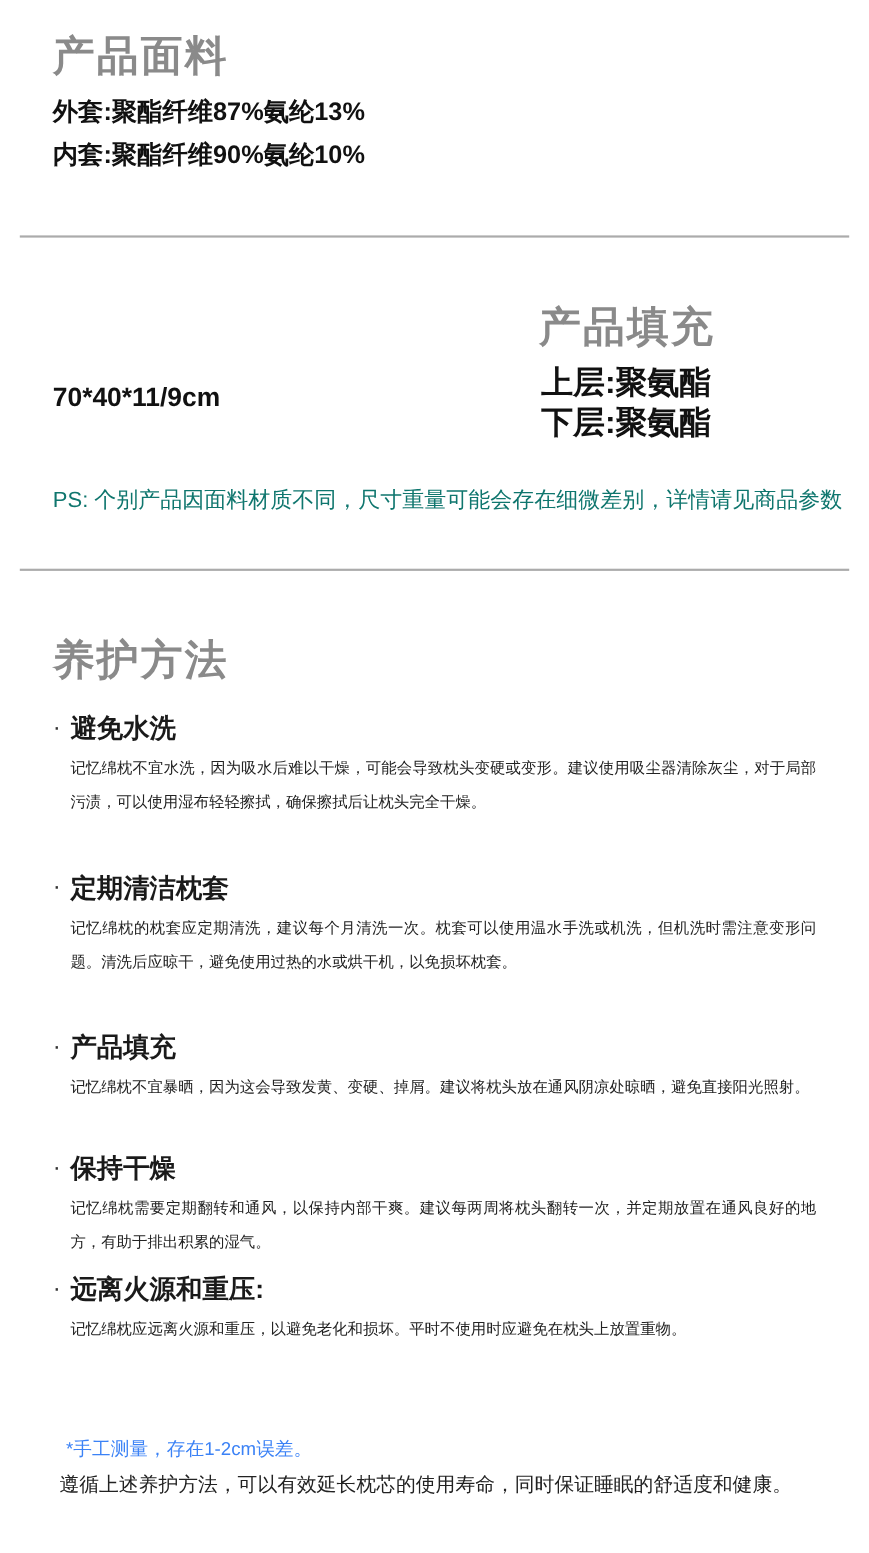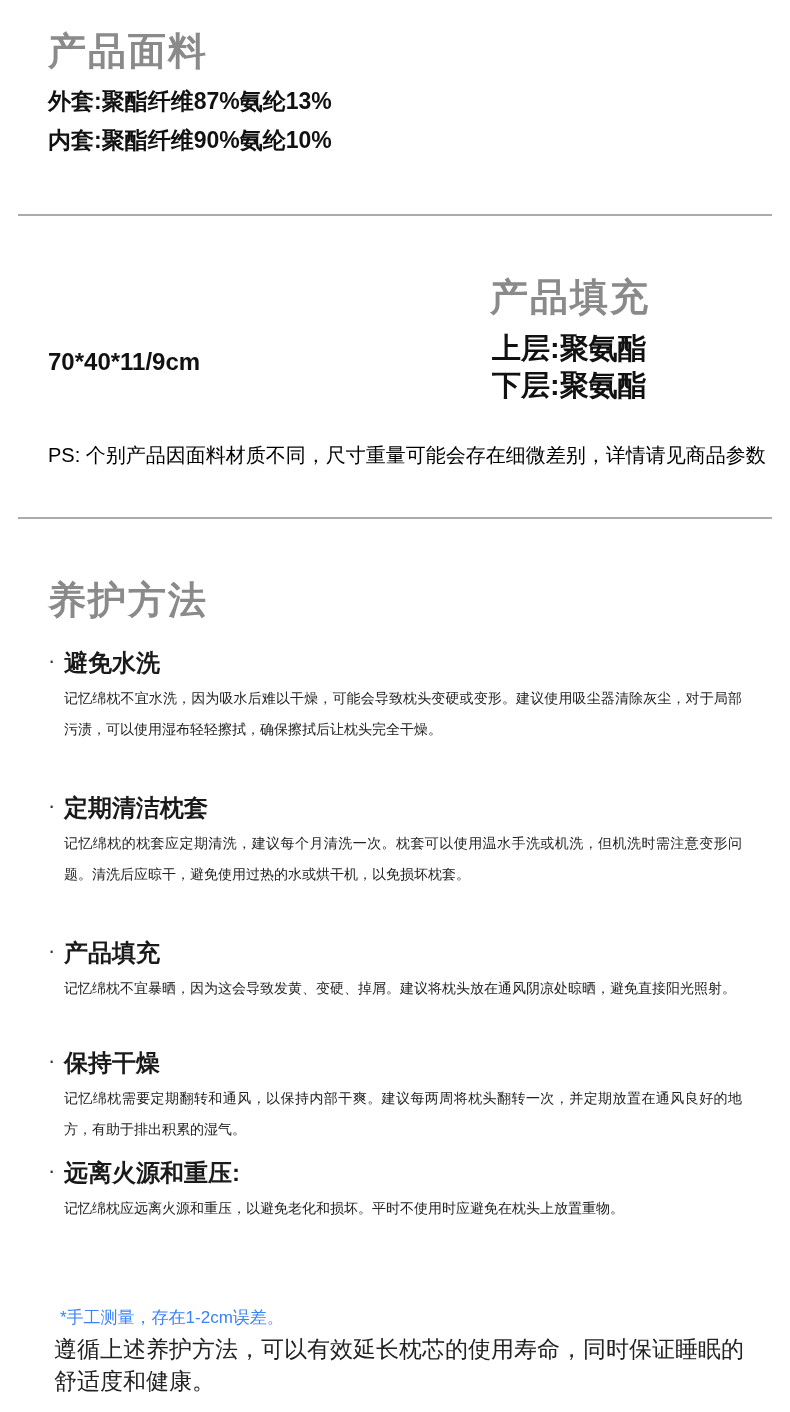--- a/index.html
+++ b/index.html
@@ -62,21 +62,21 @@
     color: #111111;
     white-space: nowrap;
   }
   .ps-note {
     position: absolute;
     left: 48px;
     top: 441px;
     width: 724px;
     font-size: 20px;
     line-height: 28px;
-    color: #000000;
+    color: #0f766e;
     white-space: nowrap;
   }
   .care-item {
     position: absolute;
     left: 48px;
     width: 694px;
     padding-left: 16px;
     box-sizing: border-box;
   }
   .care-bullet {
@@ -106,21 +106,21 @@
     font-size: 17px;
     color: #3b82f6;
     white-space: nowrap;
     margin-top: 23px;
   }
   .closing-note {
     position: absolute;
     left: 54px;
     top: 1333px;
     width: 706px;
-    font-size: 23px;
+    font-size: 18px;
     line-height: 32px;
     color: #222222;
   }
 </style>
 </head>
 <body>
 
 <div class="page">
 
   <div class="section-title" style="top:26px;">产品面料</div>

